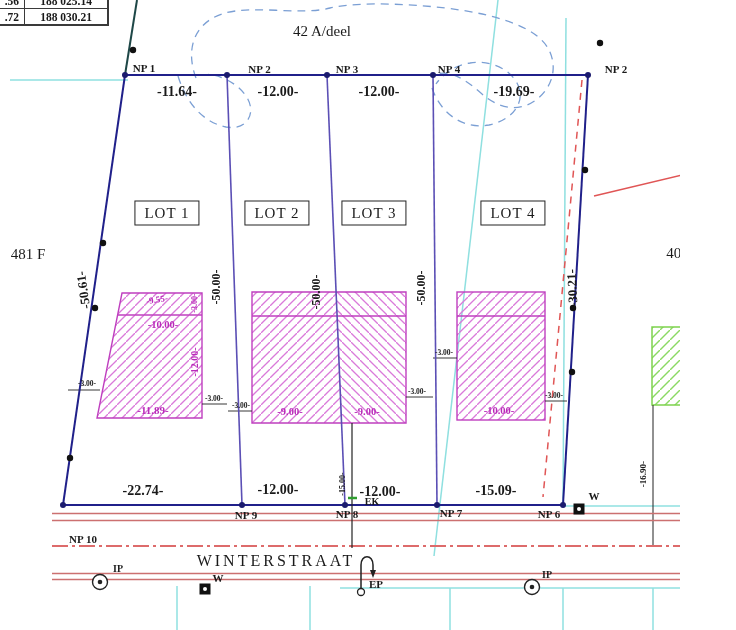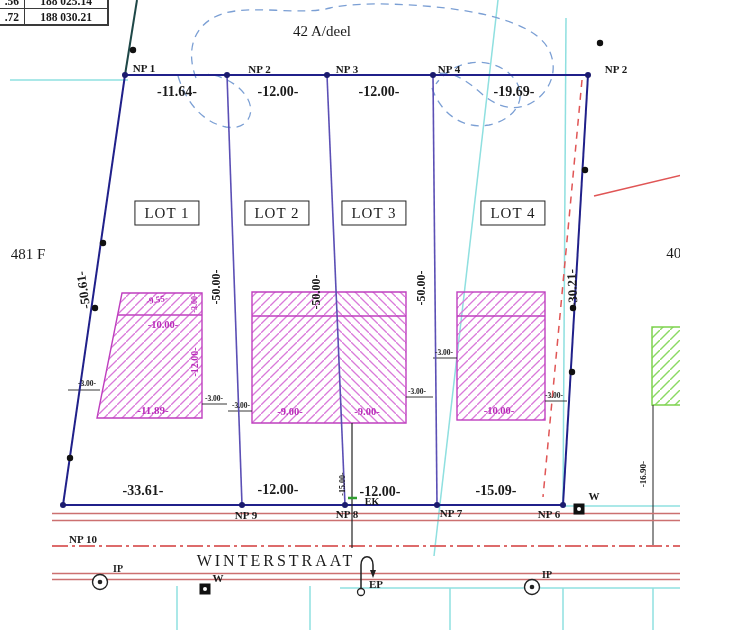--- a/index.html
+++ b/index.html
@@ -208,21 +208,21 @@
 <span class="lbl f-np" style="left:549px;top:514px;">NP 6</span>
 <span class="lbl f-np" style="left:451px;top:513px;">NP 7</span>
 <span class="lbl f-np" style="left:347px;top:514px;">NP 8</span>
 <span class="lbl f-np" style="left:246px;top:515px;">NP 9</span>
 <span class="lbl f-np" style="left:83px;top:539px;">NP 10</span>
 
 <span class="lbl f-dim" style="left:177px;top:92px;">-11.64-</span>
 <span class="lbl f-dim" style="left:278px;top:92px;">-12.00-</span>
 <span class="lbl f-dim" style="left:379px;top:92px;">-12.00-</span>
 <span class="lbl f-dim" style="left:514px;top:92px;text-align:right;">-19.69-</span>
-<span class="lbl f-dim" style="left:143px;top:491px;">-33.61-</span>
+<span class="lbl f-dim" style="left:143px;top:491px;">-22.74-</span>
 <span class="lbl f-dim" style="left:278px;top:490px;">-12.00-</span>
 <span class="lbl f-dim" style="left:380px;top:492px;">-12.00-</span>
 <span class="lbl f-dim" style="left:496px;top:491px;">-15.09-</span>
 
 <span class="lbl" style="left:83px;top:290px;font-size:13px;font-weight:bold;transform:translate(-50%,-50%) rotate(-98deg);">-50.61-</span>
 <span class="lbl" style="left:572px;top:288px;font-size:13px;font-weight:bold;transform:translate(-50%,-50%) rotate(-93deg);">-30.21-</span>
 <span class="lbl" style="left:643px;top:474px;font-size:9px;font-weight:bold;transform:translate(-50%,-50%) rotate(-90deg);">-16.90-</span>
 <span class="lbl" style="left:216px;top:287px;font-size:12px;font-weight:bold;transform:translate(-50%,-50%) rotate(-90deg);">-50.00-</span>
 <span class="lbl" style="left:316px;top:292px;font-size:12px;font-weight:bold;transform:translate(-50%,-50%) rotate(-90deg);">-50.00-</span>
 <span class="lbl" style="left:421px;top:288px;font-size:12px;font-weight:bold;transform:translate(-50%,-50%) rotate(-90deg);">-50.00-</span>

